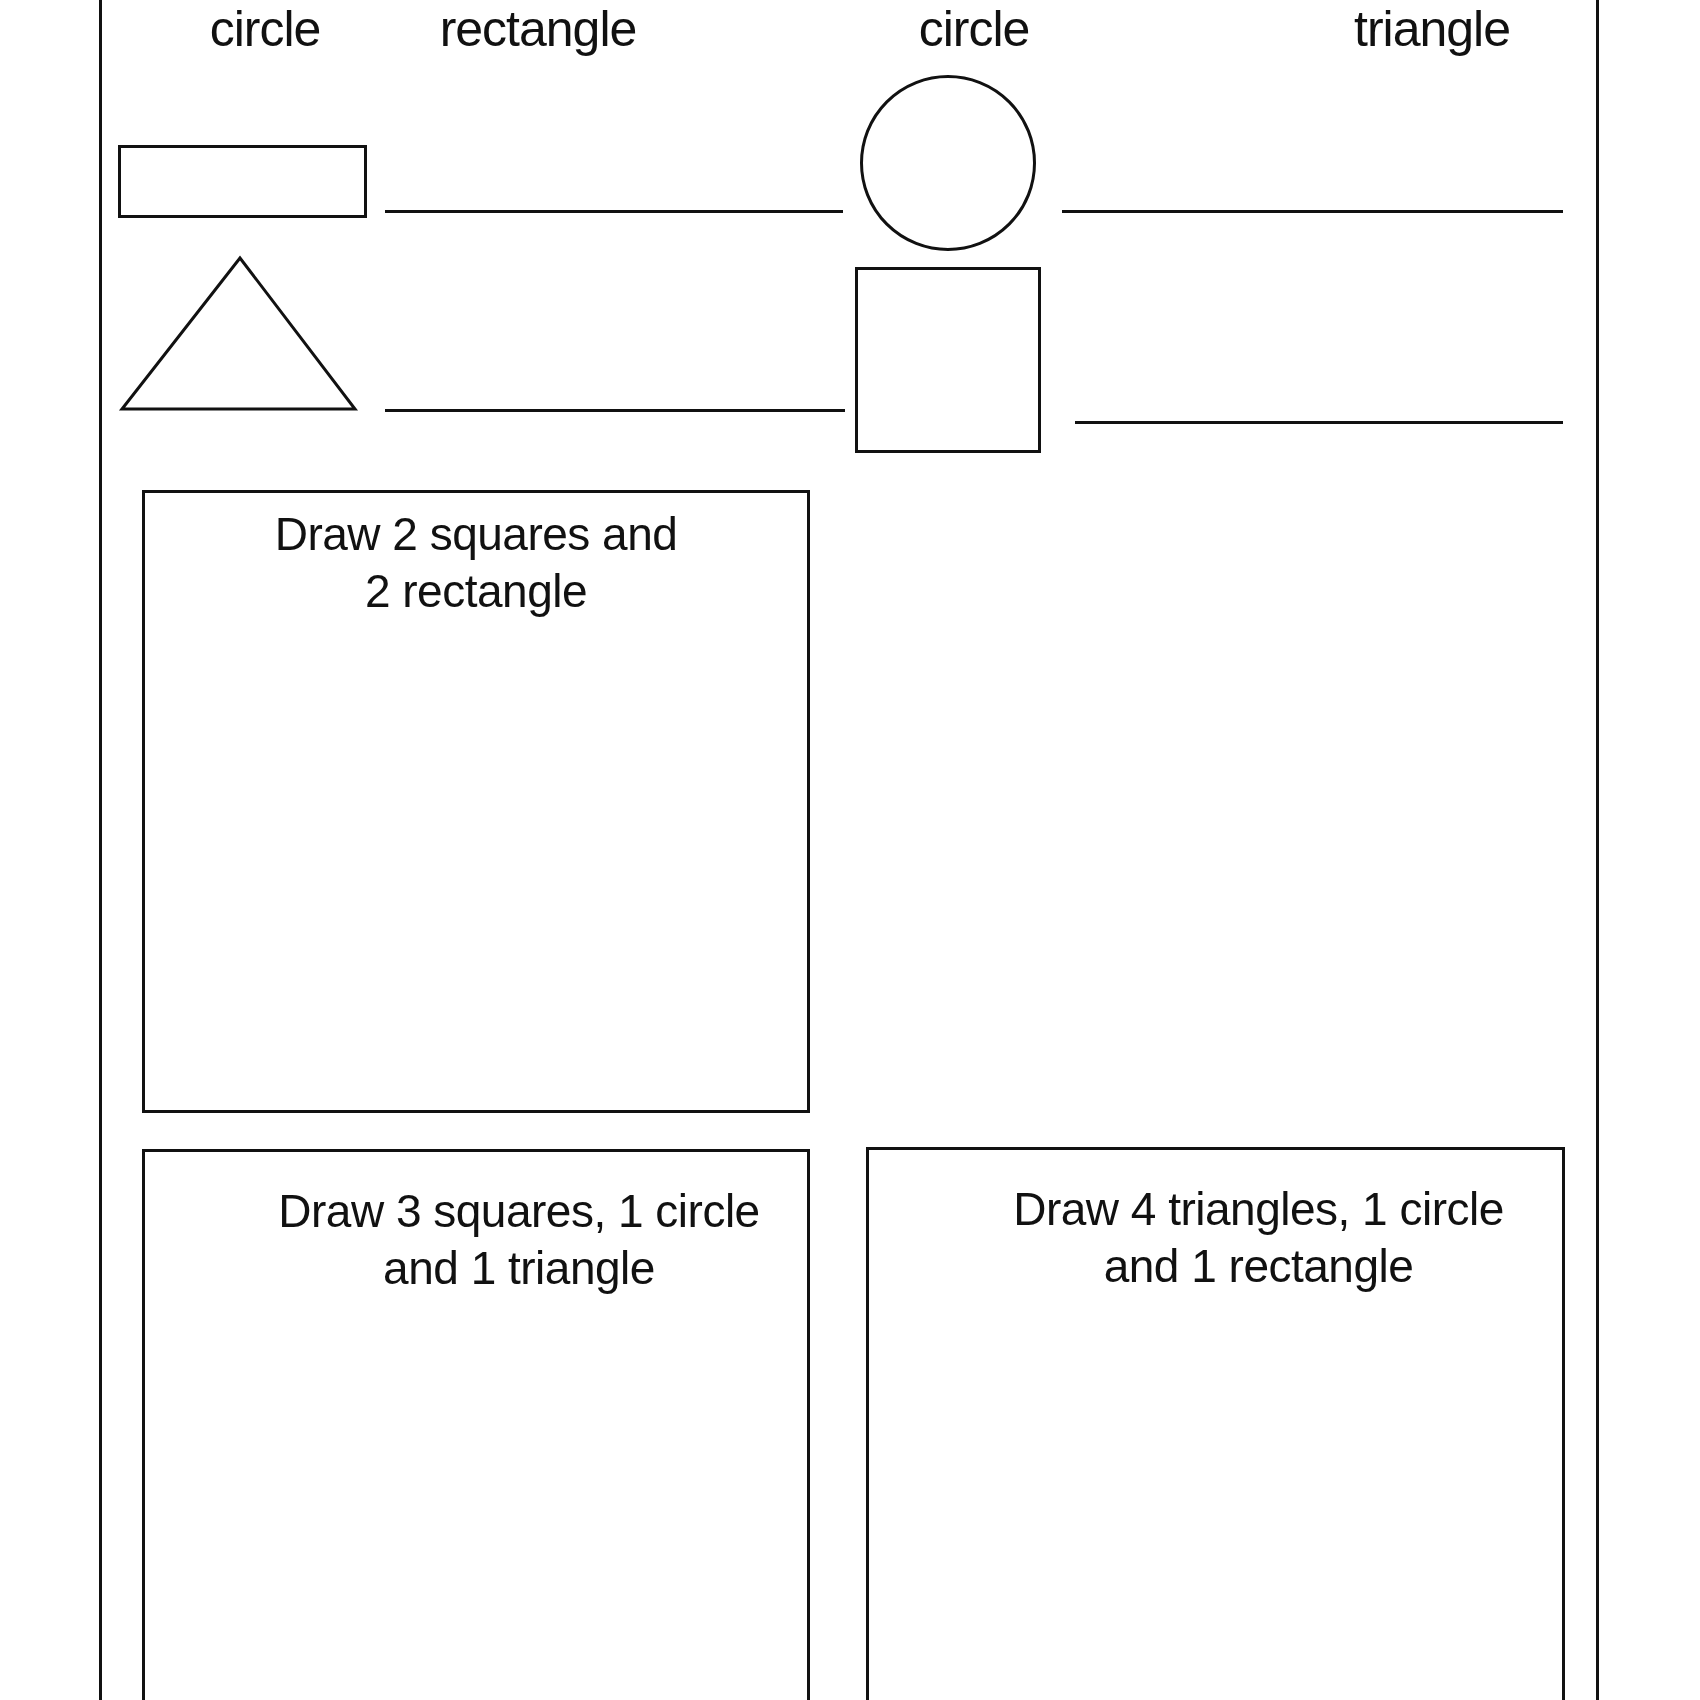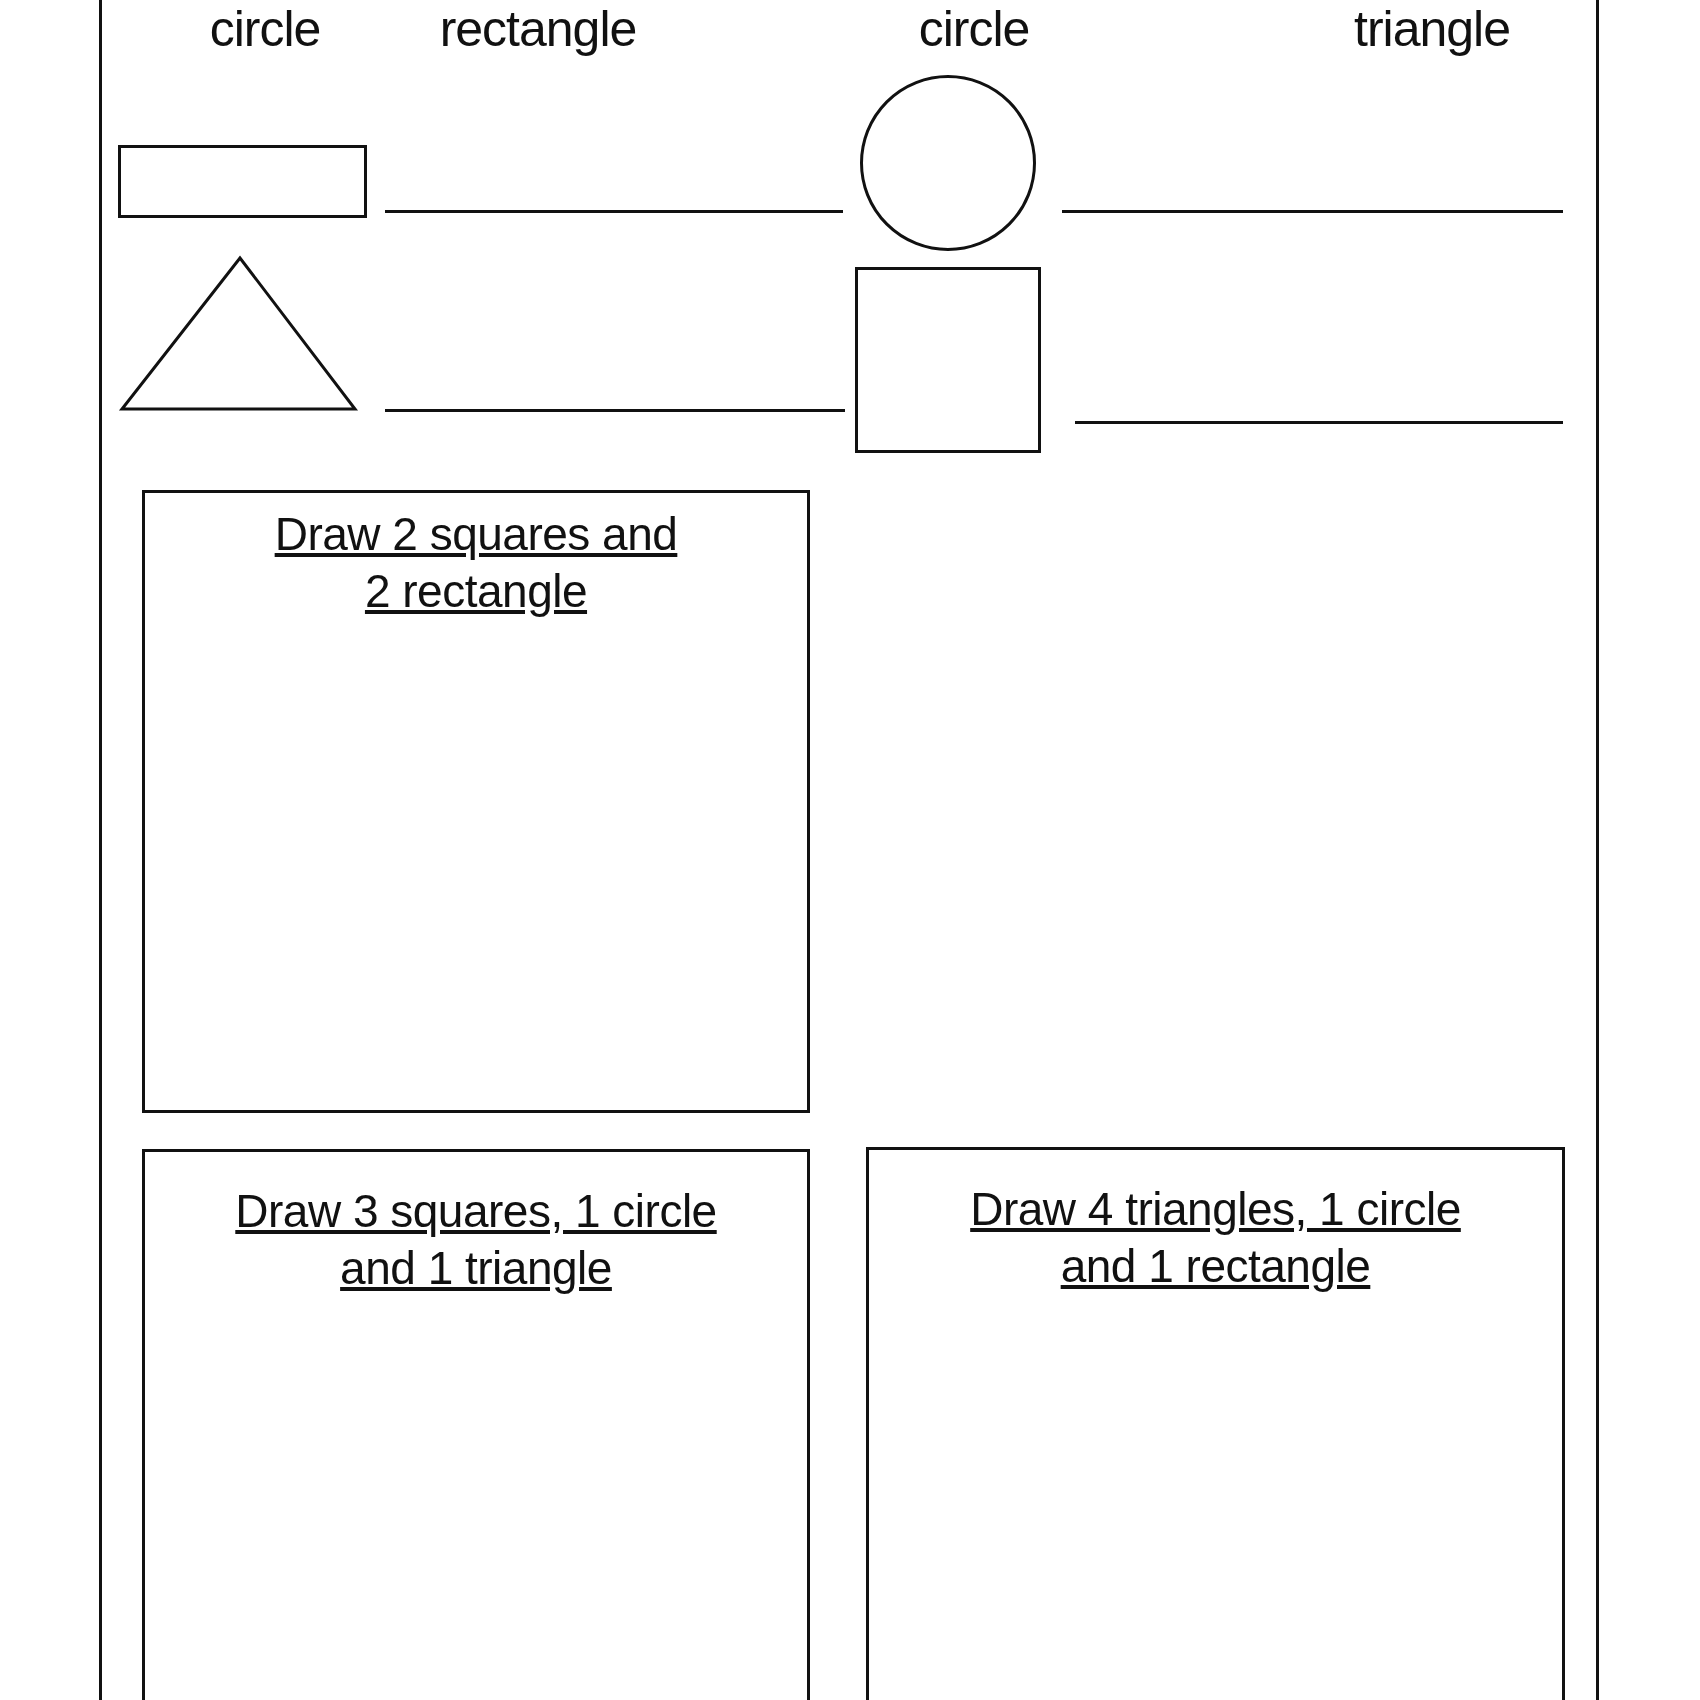--- a/index.html
+++ b/index.html
@@ -28,29 +28,28 @@
   .shape-triangle { left:116px; top:253px; }
   .blank-line {
     position:absolute; height:3px;
     background:var(--ink,#111111);
   }
   .task-box {
     position:absolute;
     border:3px solid var(--ink,#111111);
     background:var(--paper,#ffffff);
     box-sizing:content-box;
-    text-decoration:underline;
   }
   .task-text {
     width:100%;
     text-align:center;
     font-size:46px; line-height:57px; letter-spacing:-0.5px;
   }
   .task-box.top-row  .task-text { padding-top:13px; }
-  .task-box.bottom-row .task-text { padding-top:31px; }
+  .task-box.bottom-row .task-text { padding-top:31px;margin-left:43px; }
 </style>
 </head>
 <body>
 
 <div class="page">
 
   <div class="vborder" style="left:99px"></div>
   <div class="vborder" style="left:1596px"></div>
 
   <span class="shape-label" style="left:265px">circle</span>

